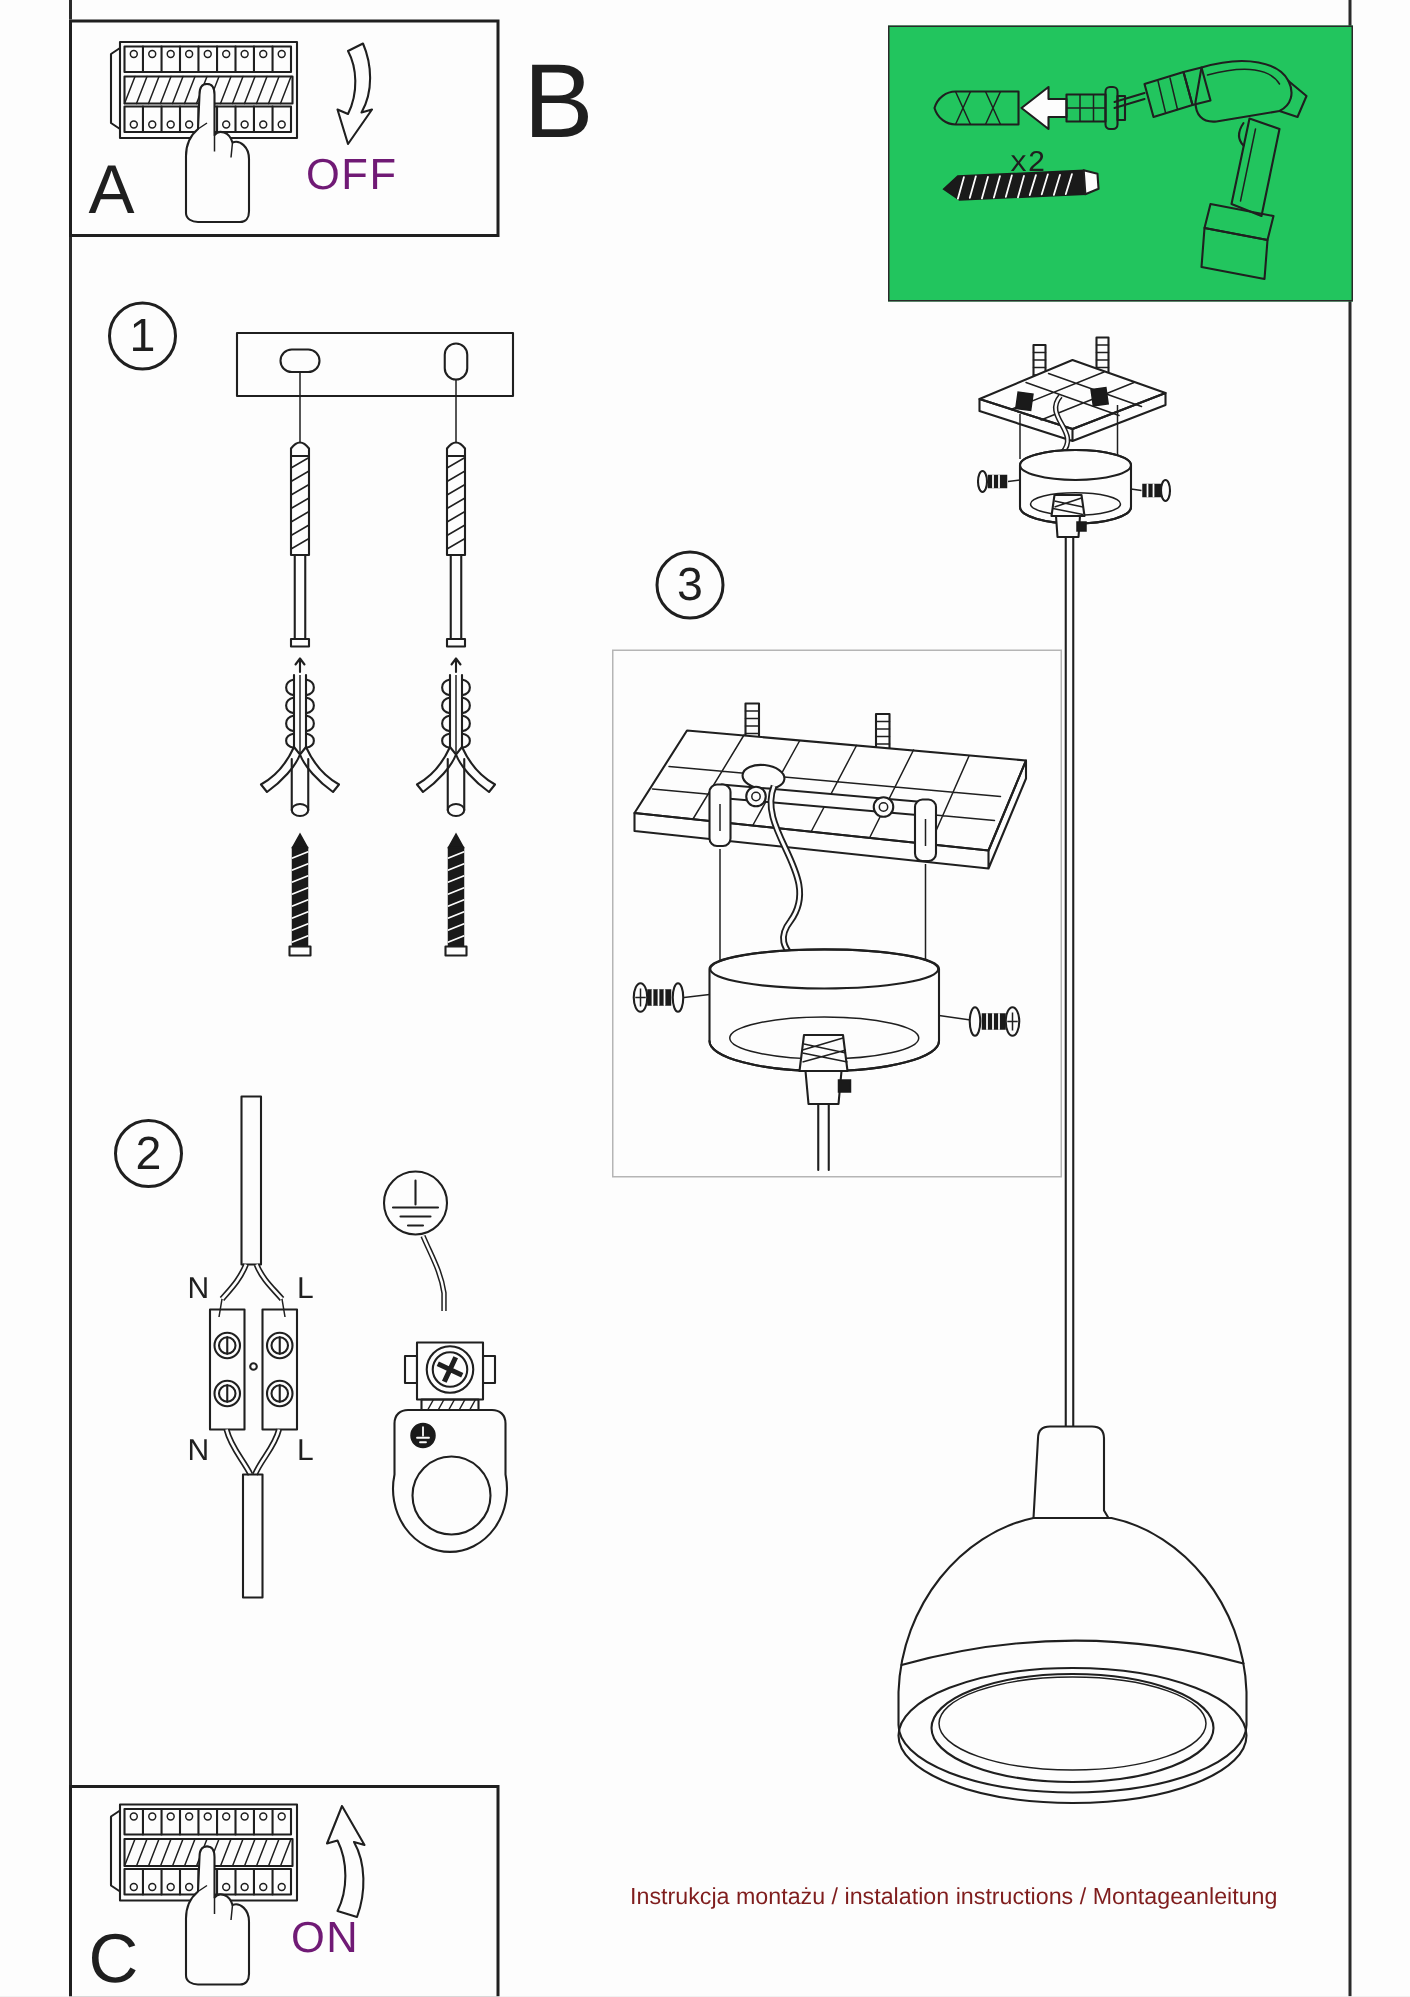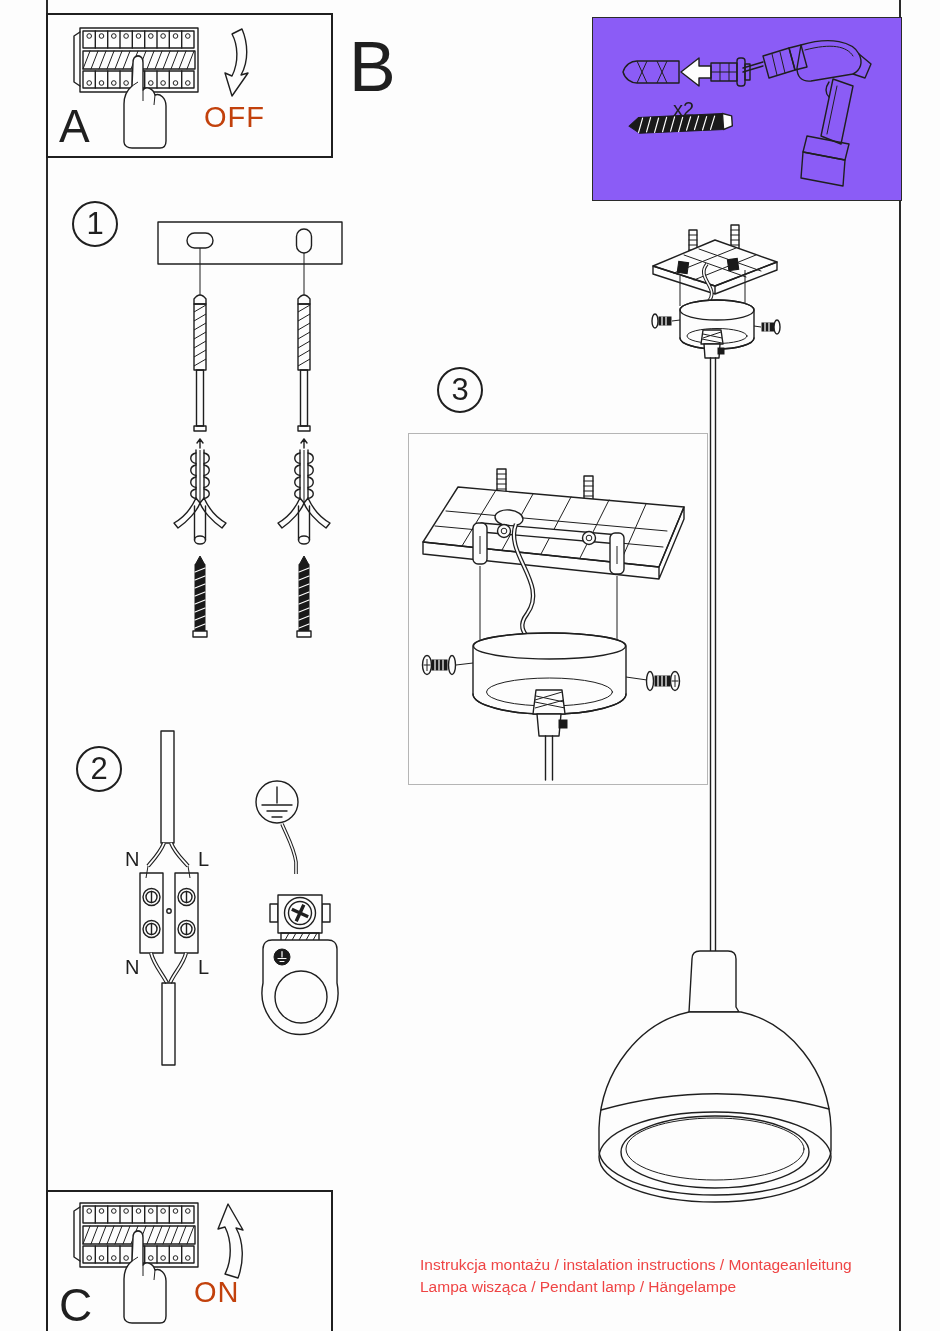--- a/index.html
+++ b/index.html
@@ -4,32 +4,32 @@
 <style>
   html,body{margin:0;padding:0;background:#e8e8e8;}
   .page{
     position:relative;width:940px;height:1331px;background:#fdfdfd;
     font-family:"Liberation Sans","DejaVu Sans",sans-serif;color:#1f1f1f;
     overflow:hidden;margin:0 auto;
   }
   .abs{position:absolute;}
   .vrule{position:absolute;top:0;bottom:0;width:1.5px;background:#2a2a2a;}
   .boxed{position:absolute;border:2px solid #1f1f1f;background:#fdfdfd;}
-  .parts-box{position:absolute;border:1.5px solid #2a2a2a;background:#8b5cf6;}
+  .parts-box{position:absolute;border:1.5px solid #2a2a2a;background:#22c55e;font-family:Liberation Mono, monospace;}
   .frame3{position:absolute;border:1px solid #b5b5b5;background:#fdfdfd;}
   .big-letter{font-size:46px;line-height:1;color:#1f1f1f;}
   .huge-letter{font-size:70px;line-height:1;color:#1f1f1f;}
-  .onoff{font-size:29px;letter-spacing:1px;color:#c2410c;}
+  .onoff{font-size:29px;letter-spacing:1px;color:#701a75;}
   .qty{font-size:20px;color:#1f1f1f;}
   .wire-label{font-size:20px;color:#1f1f1f;}
   .step-circle{
     position:absolute;width:42px;height:42px;border:2.2px solid #1f1f1f;border-radius:50%;
     display:flex;align-items:center;justify-content:center;font-size:31px;background:#fdfdfd;
   }
-  .footer{position:absolute;font-size:15.5px;line-height:22px;color:#ef4444;white-space:nowrap;}
+  .footer{position:absolute;font-size:15.5px;line-height:22px;color:#7f1d1d;white-space:nowrap;text-align:right;}
   svg{display:block;}
   .ink{stroke:#1f1f1f;fill:none;stroke-width:1.4;stroke-linecap:round;stroke-linejoin:round;}
   .ink-fill{stroke:#1f1f1f;fill:#fdfdfd;stroke-width:1.4;stroke-linejoin:round;}
   .dark{fill:#1a1a1a;stroke:#1a1a1a;stroke-width:1;}
   .wht{stroke:#fdfdfd;fill:none;stroke-width:1.2;stroke-linecap:round;}
   .thin{stroke:#1f1f1f;fill:none;stroke-width:1;}
 </style>
 </head>
 <body>
 
@@ -392,16 +392,15 @@
     </svg>
     <svg class="abs" style="left:162px;top:8px" width="44" height="80" viewBox="0 0 44 80">
       <path class="ink-fill" d="M28,78 C34,62 34,42 26,28 L33,30 L18,4 L8,29 L15,27 C22,41 22,60 15,74 Z"></path>
     </svg>
     <span class="abs onoff" style="left:146px;top:84px">ON</span>
     <span class="abs big-letter" style="left:11px;top:90px">C</span>
   </div>
 
   <div class="footer" style="left:420px;top:1254px">
     <div>Instrukcja montażu / instalation instructions / Montageanleitung</div>
-    <div>Lampa wisząca / Pendant lamp / Hängelampe</div>
   </div>
 
 </div>
 
 </body></html>

